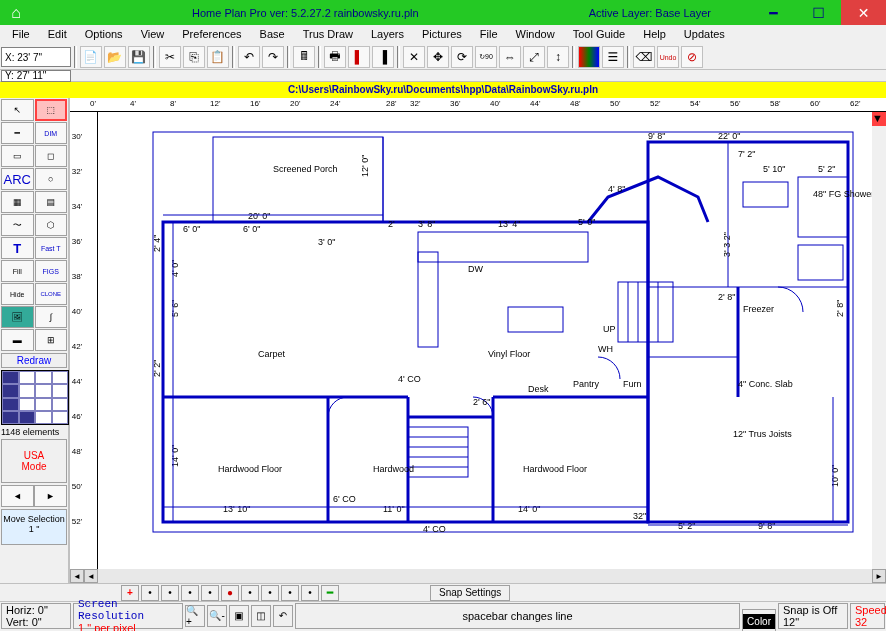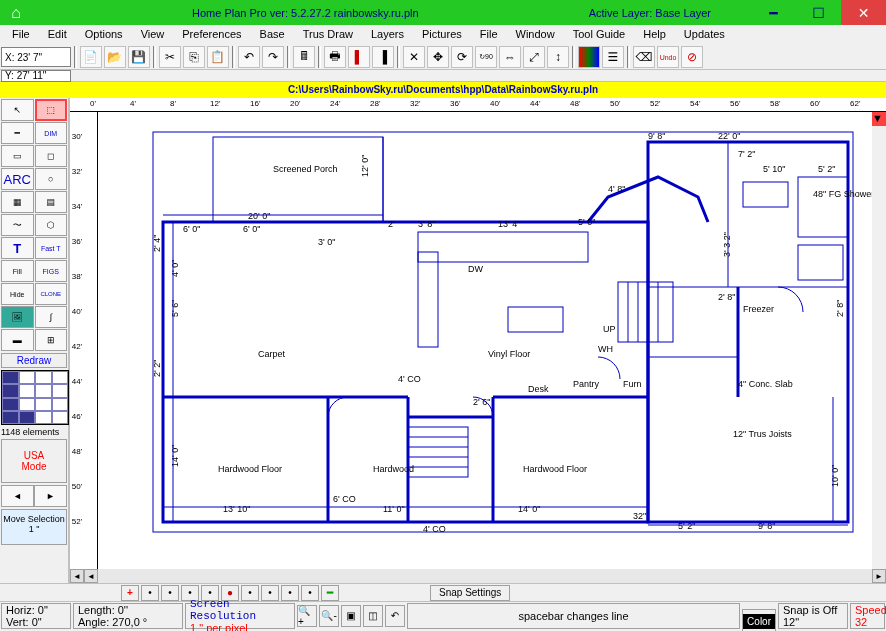--- a/index.html
+++ b/index.html
@@ -188,21 +188,21 @@
 
   <div class="canvas-wrap">
     <div class="ruler-h">
       <span style="left:20px">0'</span>
         <span style="left:60px">4'</span>
       <span style="left:100px">8'</span>
         <span style="left:140px">12'</span>
       <span style="left:180px">16'</span>
         <span style="left:220px">20'</span>
       <span style="left:260px">24'</span>
-        <span style="left:300px">28'</span>
+        <span style="left:316px">28'</span>
       <span style="left:340px">32'</span>
         <span style="left:380px">36'</span>
       <span style="left:420px">40'</span>
         <span style="left:460px">44'</span>
       <span style="left:500px">48'</span>
         <span style="left:540px">50'</span>
       <span style="left:580px">52'</span>
         <span style="left:620px">54'</span>
       <span style="left:660px">56'</span>
         <span style="left:700px">58'</span>
@@ -366,24 +366,20 @@
   <div style="width:90px;"></div>
   <div class="snap-label">Snap Settings</div>
 </div>
 
 <div class="status-row">
   <div class="status-cell" style="width:70px;">
     <span>Horiz: 0"</span>
     <span>Vert: 0"</span>
   </div>
   <div class="status-cell" style="width:110px;">
-    <span>Length:  0''</span>
-    <span>Angle: 270,0 °</span>
-  </div>
-  <div class="status-cell" style="width:110px;">
     <span style="color:#0000c0;font-family:Liberation Mono, monospace;">Screen Resolution</span>
     <span class="status-red">1 " per pixel</span>
   </div>
   <div class="mini-btn">🔍+</div>
   <div class="mini-btn">🔍-</div>
   <div class="mini-btn">▣</div>
   <div class="mini-btn">◫</div>
   <div class="mini-btn">↶</div>
   <div class="status-cell" style="flex:1;text-align:center;align-items:center;">
     <span>spacebar changes line</span>

